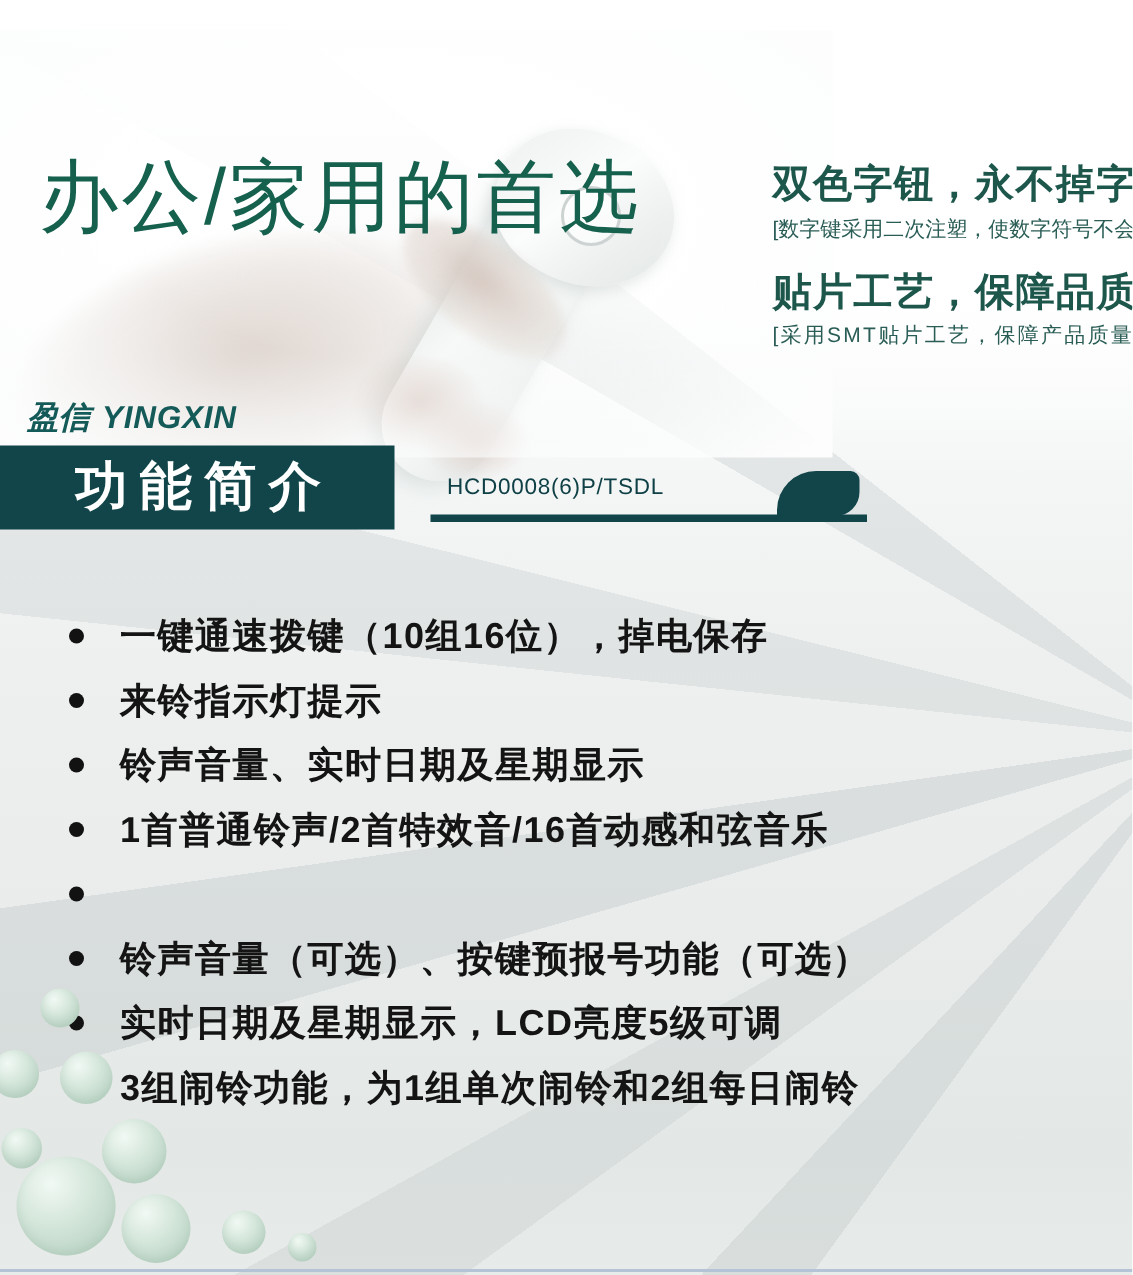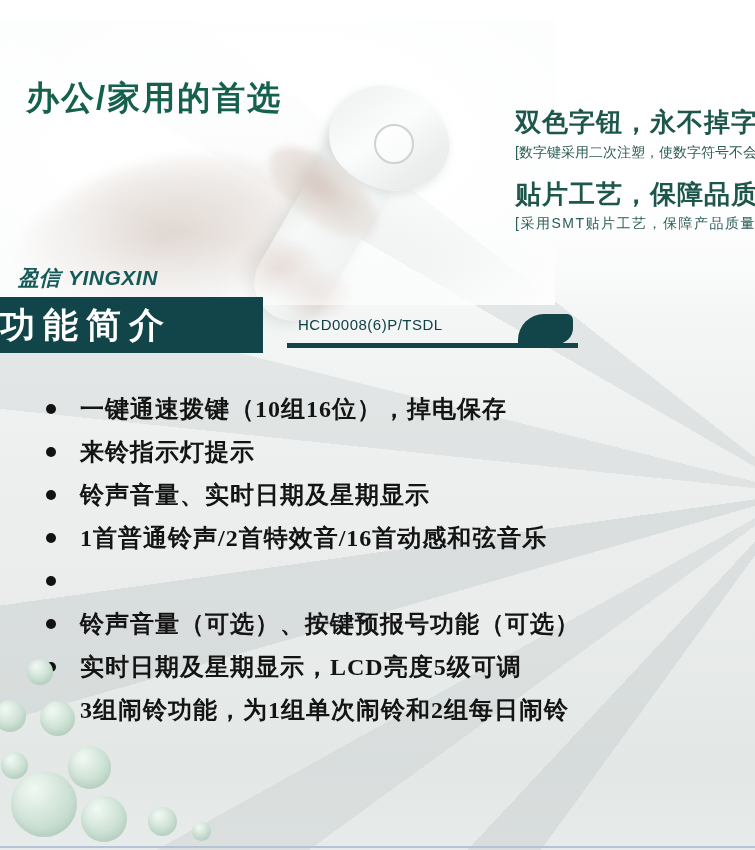--- a/index.html
+++ b/index.html
@@ -41,42 +41,42 @@
     background:radial-gradient(ellipse at 45% 45%,rgba(209,192,183,0.8) 0%,rgba(222,211,204,0.4) 60%,rgba(240,240,238,0) 85%);
     transform:rotate(38deg);filter:blur(3px);}
   .finger1{position:absolute;left:238px;top:208px;width:84px;height:62px;border-radius:50%;
     background:radial-gradient(ellipse,rgba(213,193,184,0.7),rgba(235,230,226,0) 75%);filter:blur(3px);}
   .finger2{position:absolute;left:282px;top:238px;width:70px;height:52px;border-radius:50%;
     background:radial-gradient(ellipse,rgba(214,190,181,0.65),rgba(235,230,226,0) 75%);filter:blur(3px);}
   .photo-fade{position:absolute;inset:-10px;
     background:radial-gradient(ellipse at 48% 45%,rgba(255,255,255,0) 42%,rgba(252,253,253,0.75) 78%,#fdfdfd 96%);}
 
   
-  .headline{position:absolute;left:26px;top:76px;font-size:33px;font-weight:bold;color:#16604e;
+  .headline{position:absolute;left:26px;top:96px;font-size:53px;font-weight:normal;color:#16604e;
     letter-spacing:2px;white-space:nowrap;}
   .sp-title{position:absolute;left:515px;font-size:26px;font-weight:bold;color:#1d574c;
     letter-spacing:1px;white-space:nowrap;}
   .sp-note{position:absolute;left:515px;font-size:14px;color:#2a5d55;white-space:nowrap;}
   .sp1t{top:105px;} .sp1n{top:144px;} .sp2t{top:177px;} .sp2n{top:215px;letter-spacing:1.5px;}
 
   
   .logo{position:absolute;left:18px;top:264px;font-size:21px;font-style:italic;font-weight:bold;
     color:#135a58;white-space:nowrap;}
   .logo .en{margin-left:8px;letter-spacing:0.5px;}
   .banner{position:absolute;left:0;top:297px;width:263px;height:56px;background:#114549;}
   .banner-title{color:#ffffff;font-size:35px;font-weight:bold;letter-spacing:8px;
-    line-height:56px;white-space:nowrap;}
+    line-height:56px;padding-left:50px;white-space:nowrap;}
   .model{position:absolute;left:298px;top:316px;font-size:15px;font-weight:normal;color:#0f4046;
     letter-spacing:0.5px;white-space:nowrap;}
   .model-underline{position:absolute;left:287px;top:343px;width:291px;height:5px;background:#114549;}
   .leaf{position:absolute;left:518px;top:314px;width:55px;height:30px;background:#114549;
     border-radius:26px 6px 16px 0;}
 
   
-  .feature-list{position:absolute;left:38px;top:387px;width:700px;font-family:Liberation Serif, serif;}
+  .feature-list{position:absolute;left:38px;top:402px;width:700px;}
   .feat-row{display:flex;align-items:center;height:43px;}
   .dot{flex:none;width:10px;height:10px;border-radius:50%;background:#121212;margin:0 24px 0 8px;}
   .feat-text{font-size:24px;font-weight:600;color:#141414;letter-spacing:1px;white-space:nowrap;}
 
   
   .bub{position:absolute;border-radius:50%;
     background:radial-gradient(circle at 35% 28%,#f1f9f4 0%,#d6e7dc 40%,#bed7c8 78%,#cadecf 100%);
     box-shadow:inset 0 -3px 6px rgba(150,180,160,0.28);}
   .b1{left:27px;top:659px;width:26px;height:26px;}
   .b2{left:-6px;top:700px;width:32px;height:32px;}

